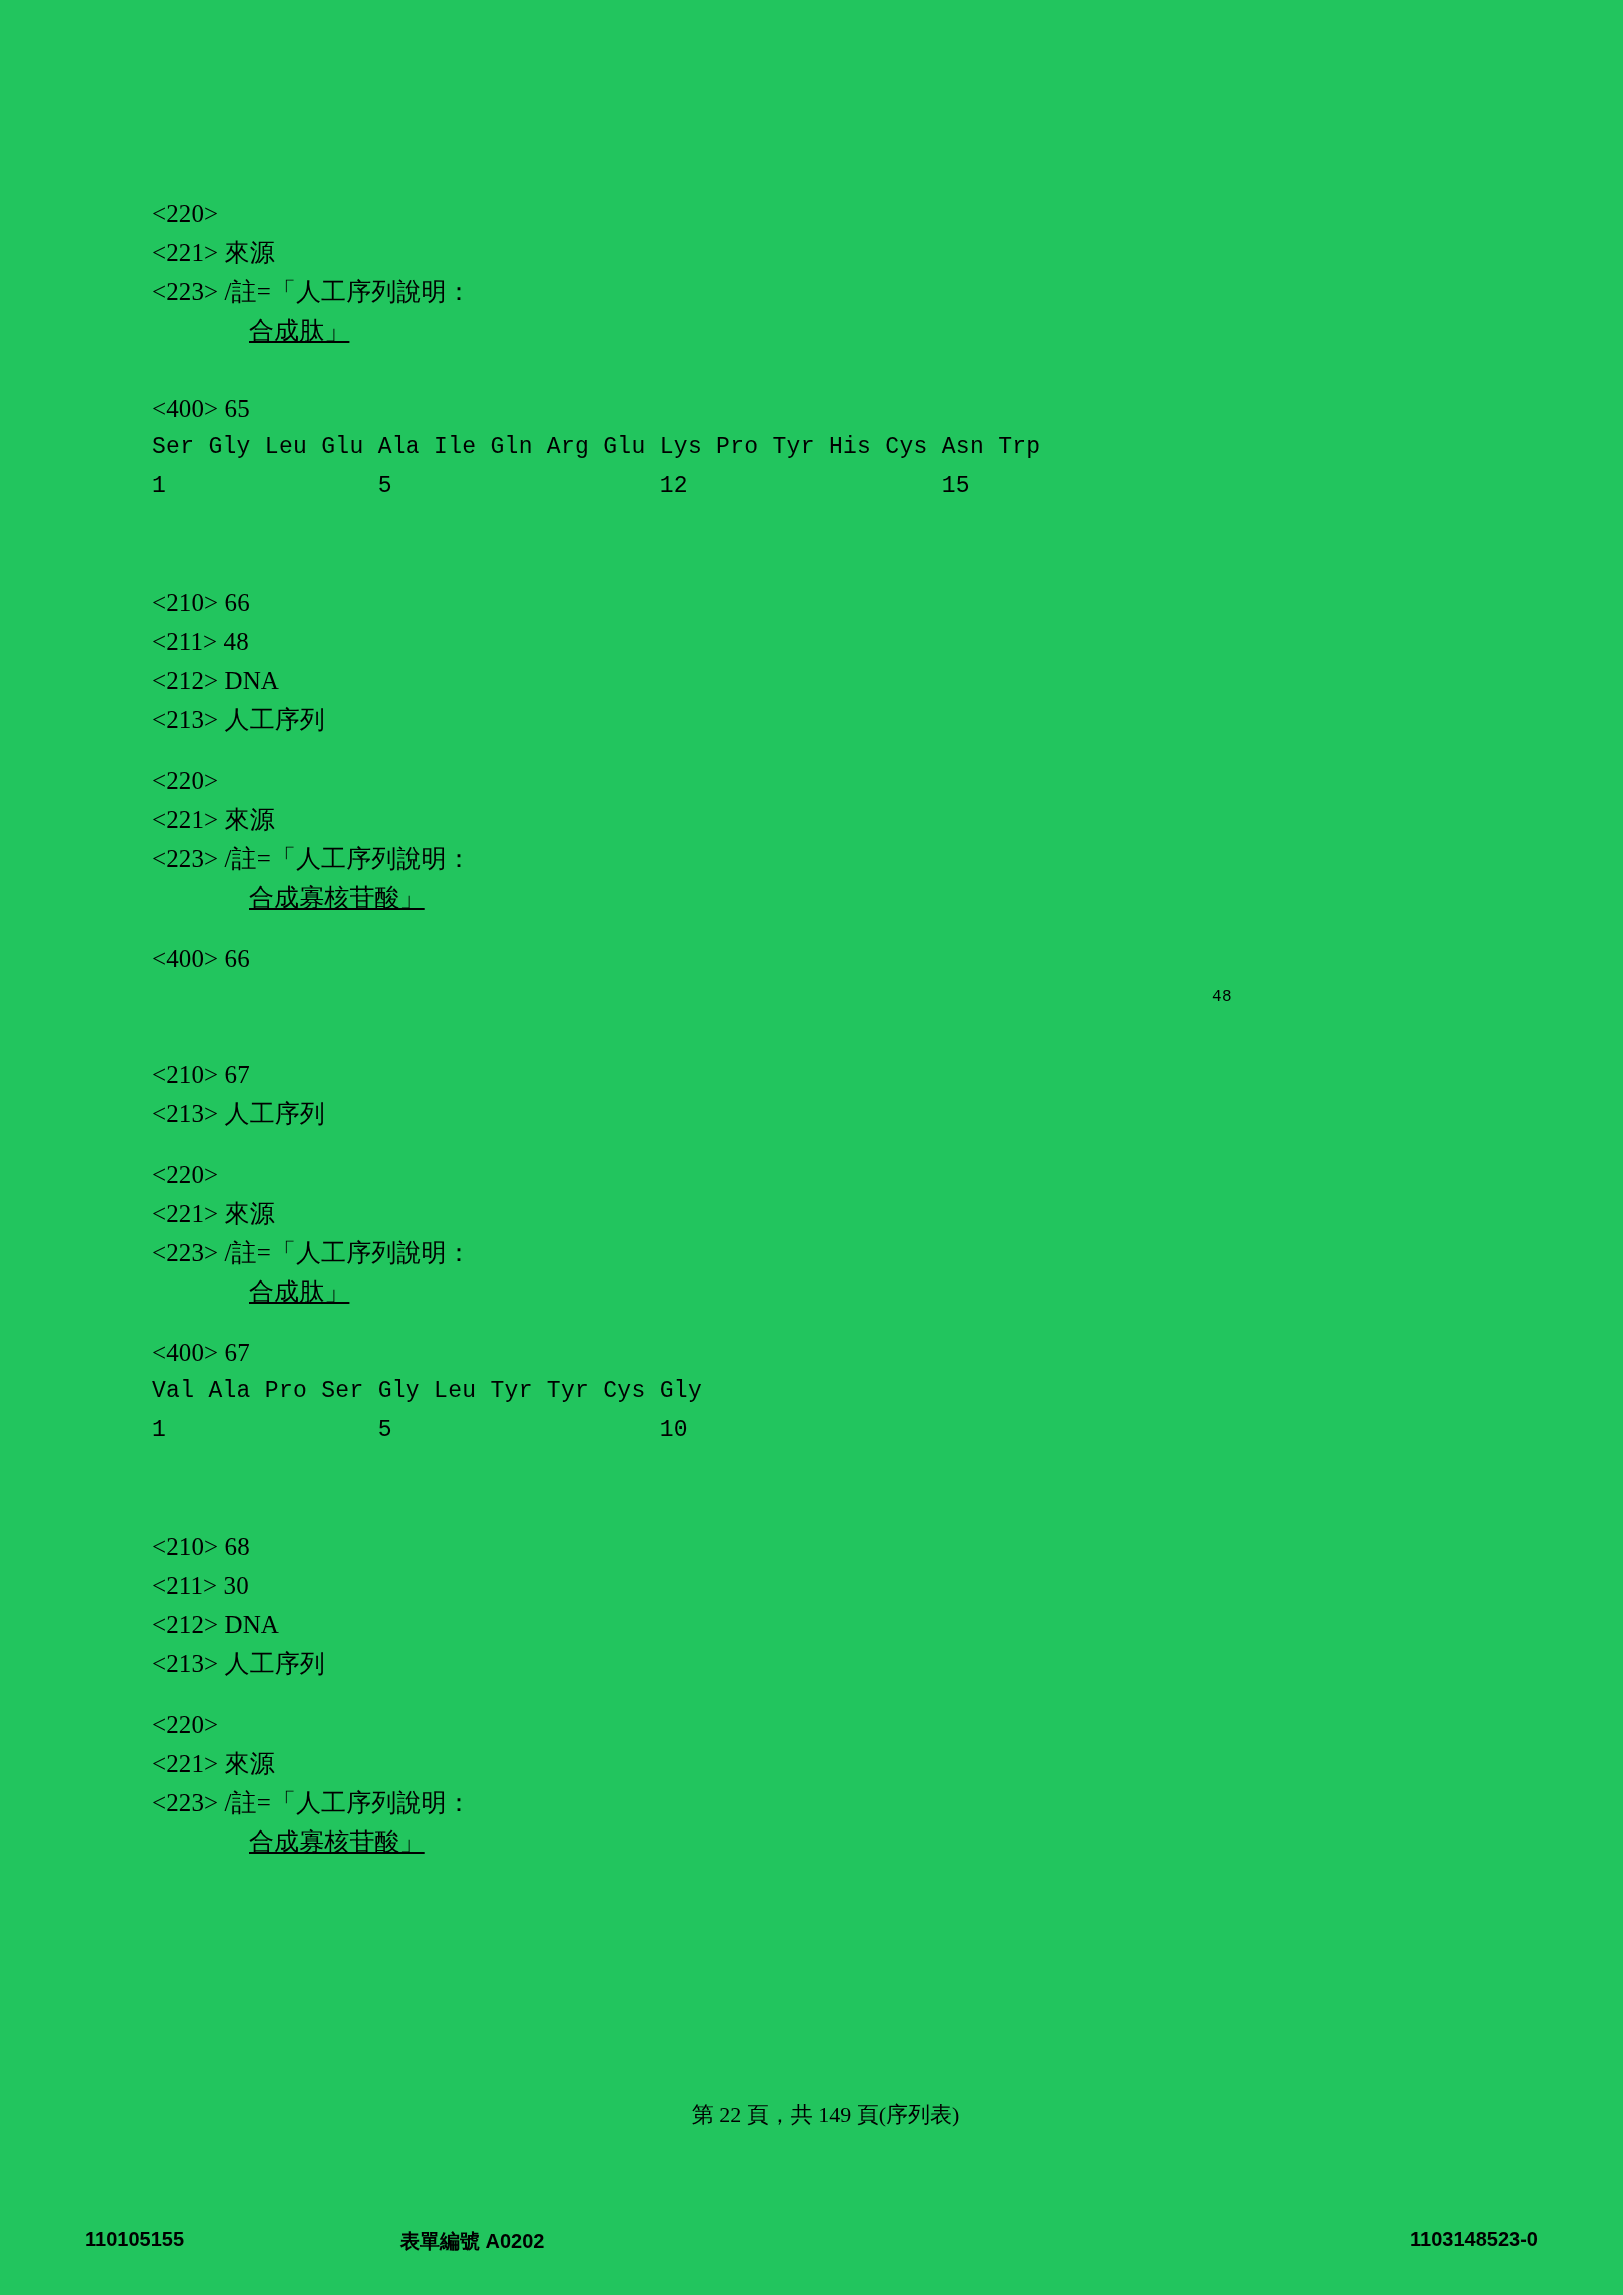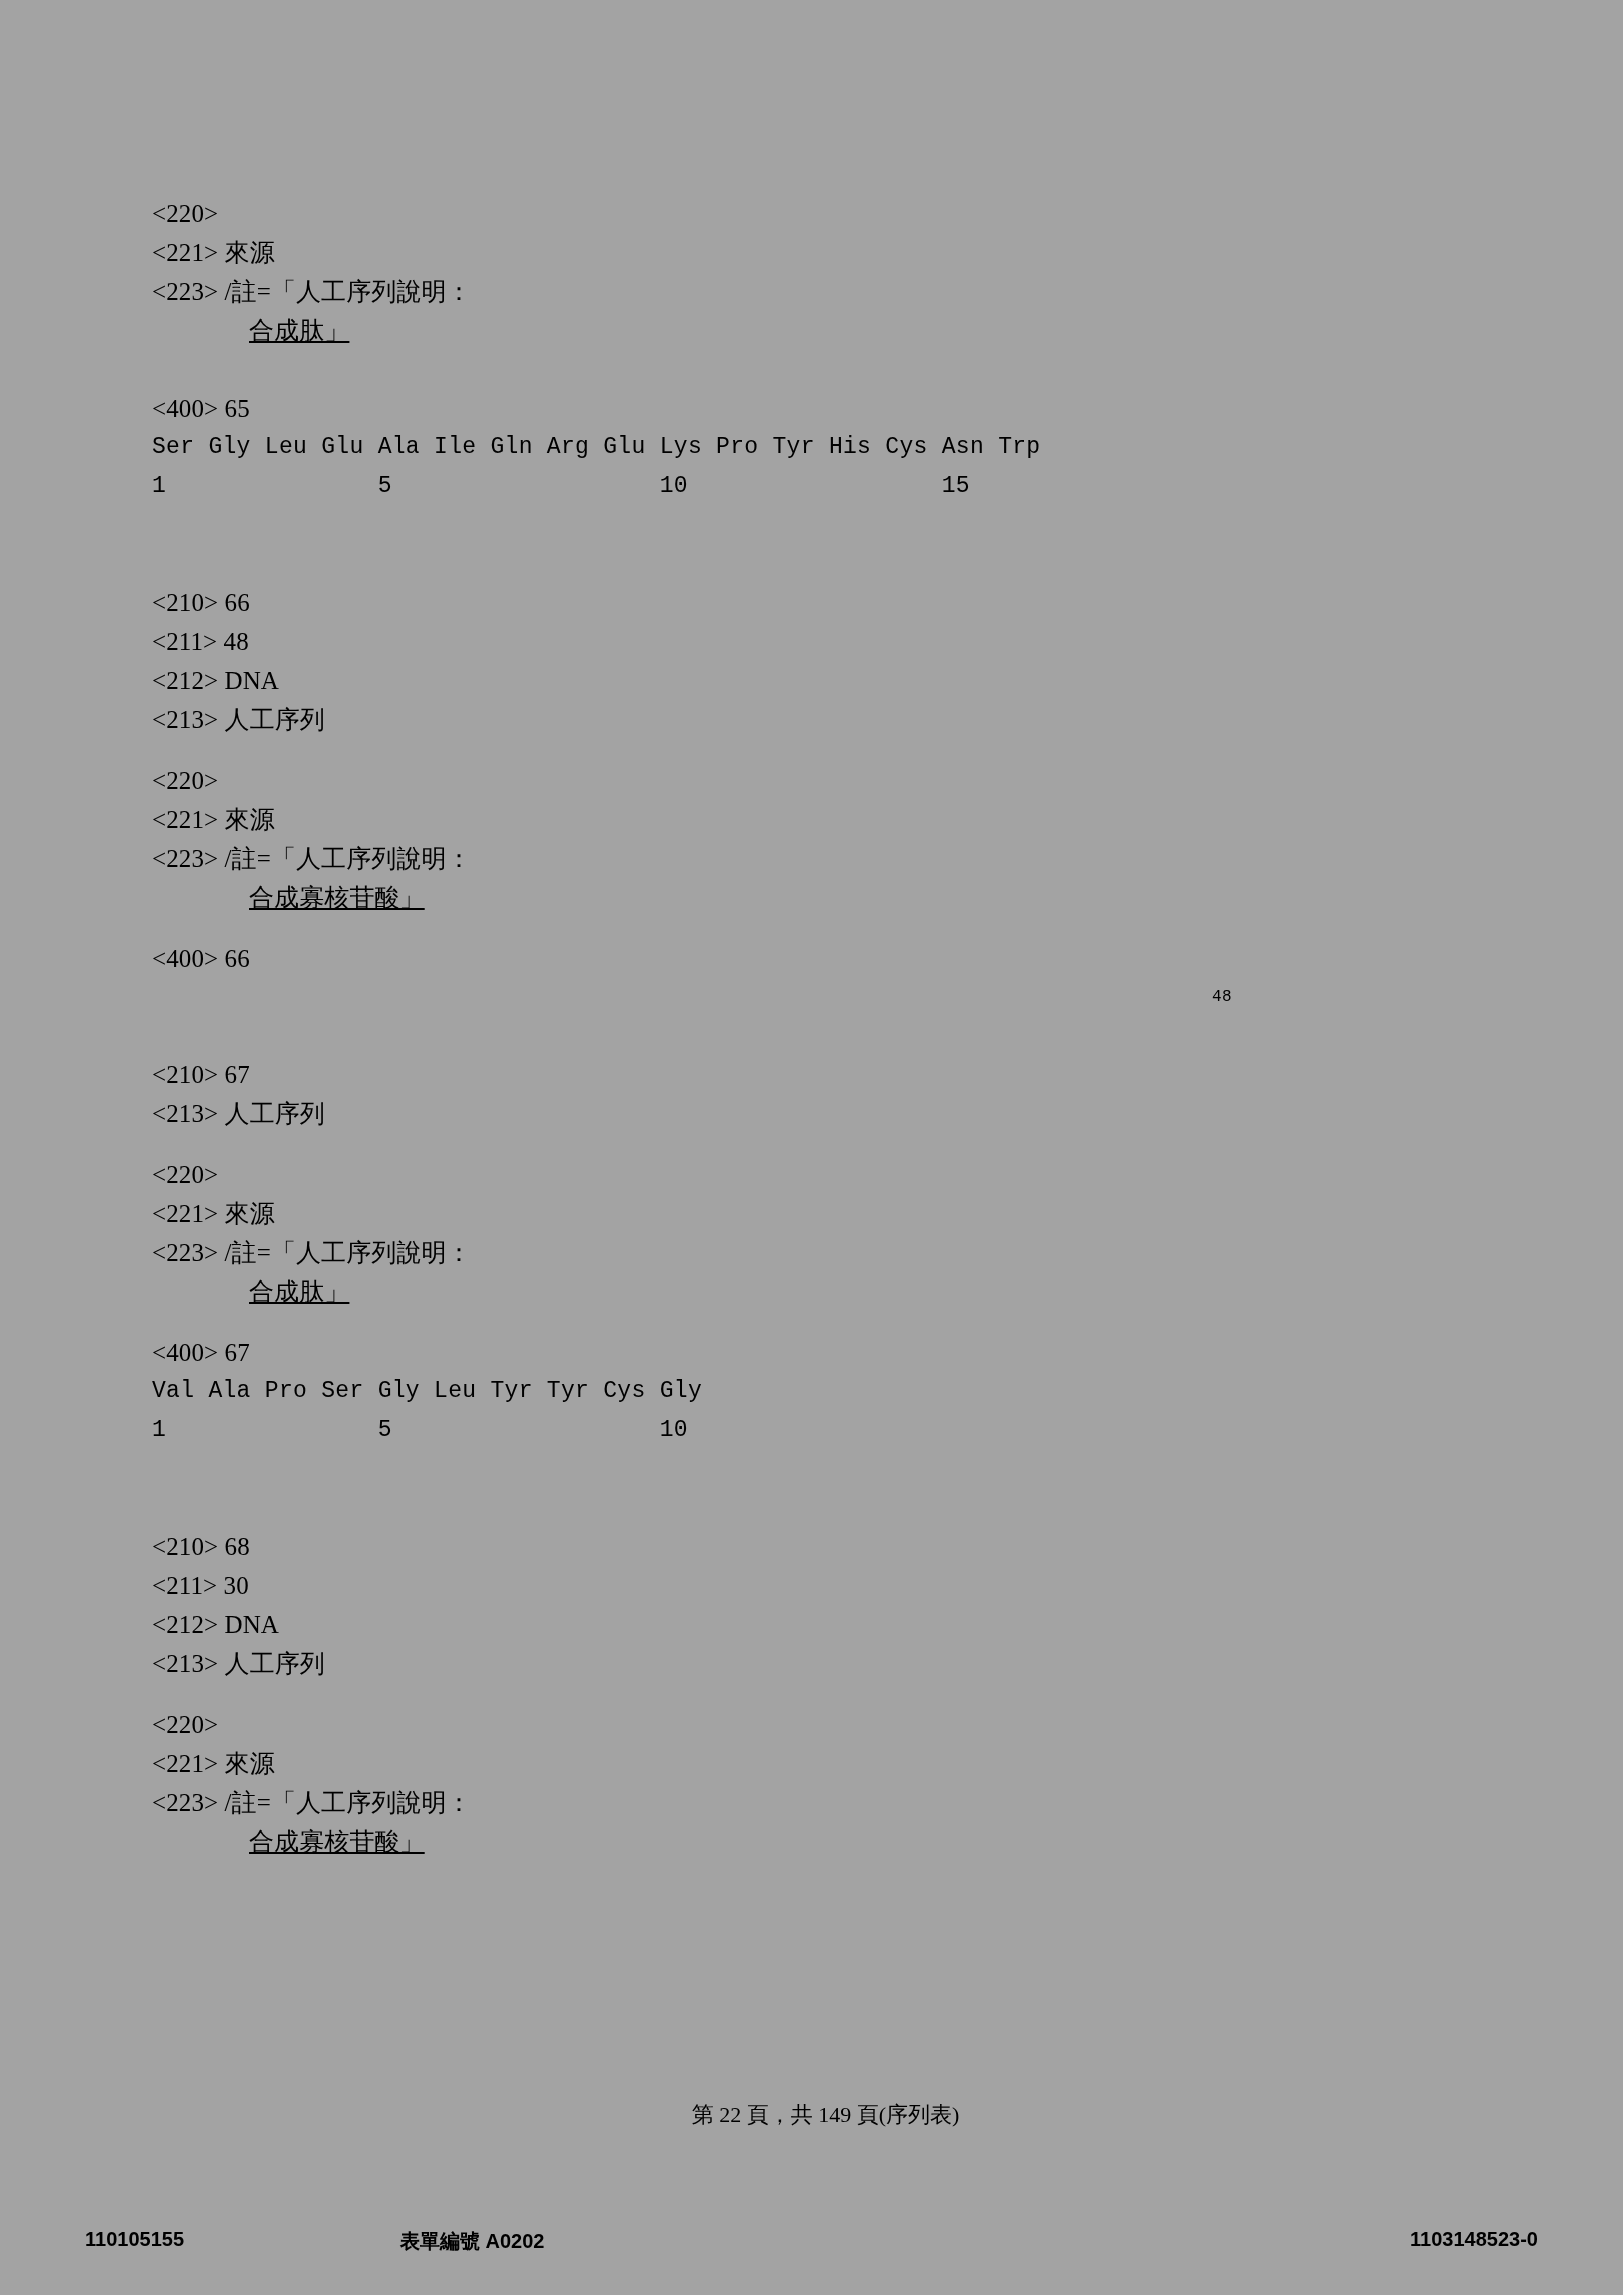--- a/index.html
+++ b/index.html
@@ -4,21 +4,21 @@
 <style>
   html, body {
     margin: 0;
     padding: 0;
     background: #ffffff;
   }
   .page {
     position: relative;
     width: 1623px;
     height: 2295px;
-    background: #a3a3a3;
+    background: #22c55e;
     box-sizing: border-box;
     font-family: "Liberation Serif", serif;
     color: #000000;
     overflow: hidden;
   }
   .content {
     position: absolute;
     left: 152px;
     top: 194px;
     width: 1309px;
@@ -103,21 +103,21 @@
 <div class="page">
 
   <div class="content">
       <div class="line">&lt;220&gt;</div>
       <div class="line">&lt;221&gt; 來源</div>
       <div class="line">&lt;223&gt; /註=「人工序列說明：</div>
       <div class="line indent">合成肽」</div>
       <div class="gap-md"></div>
       <div class="line">&lt;400&gt; 65</div>
       <div class="mono">Ser Gly Leu Glu Ala Ile Gln Arg Glu Lys Pro Tyr His Cys Asn Trp</div>
-      <div class="mono">1               5                   10                  15</div>
+      <div class="mono">1               5                   12                  15</div>
       <div class="gap-lg"></div>
       <div class="line">&lt;210&gt; 66</div>
       <div class="line">&lt;211&gt; 48</div>
       <div class="line">&lt;212&gt; DNA</div>
       <div class="line">&lt;213&gt; 人工序列</div>
       <div class="gap-sm"></div>
       <div class="line">&lt;220&gt;</div>
       <div class="line">&lt;221&gt; 來源</div>
       <div class="line">&lt;223&gt; /註=「人工序列說明：</div>
       <div class="line indent">合成寡核苷酸」</div>

